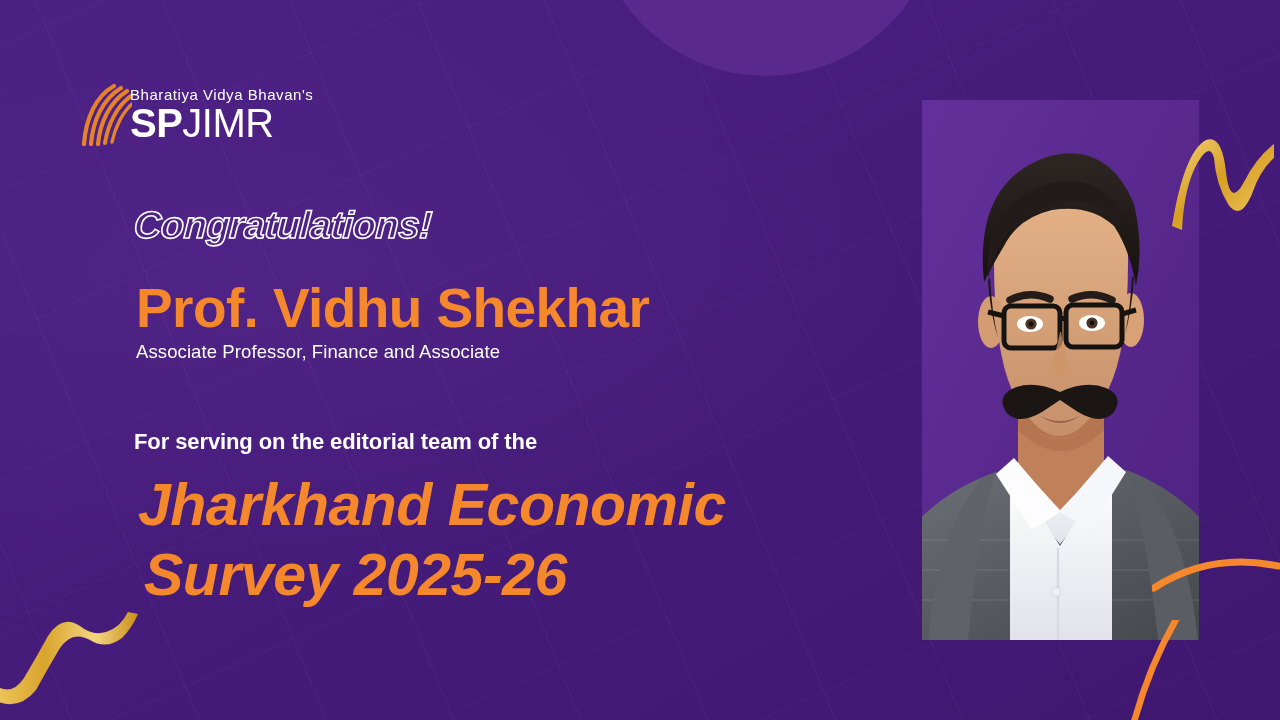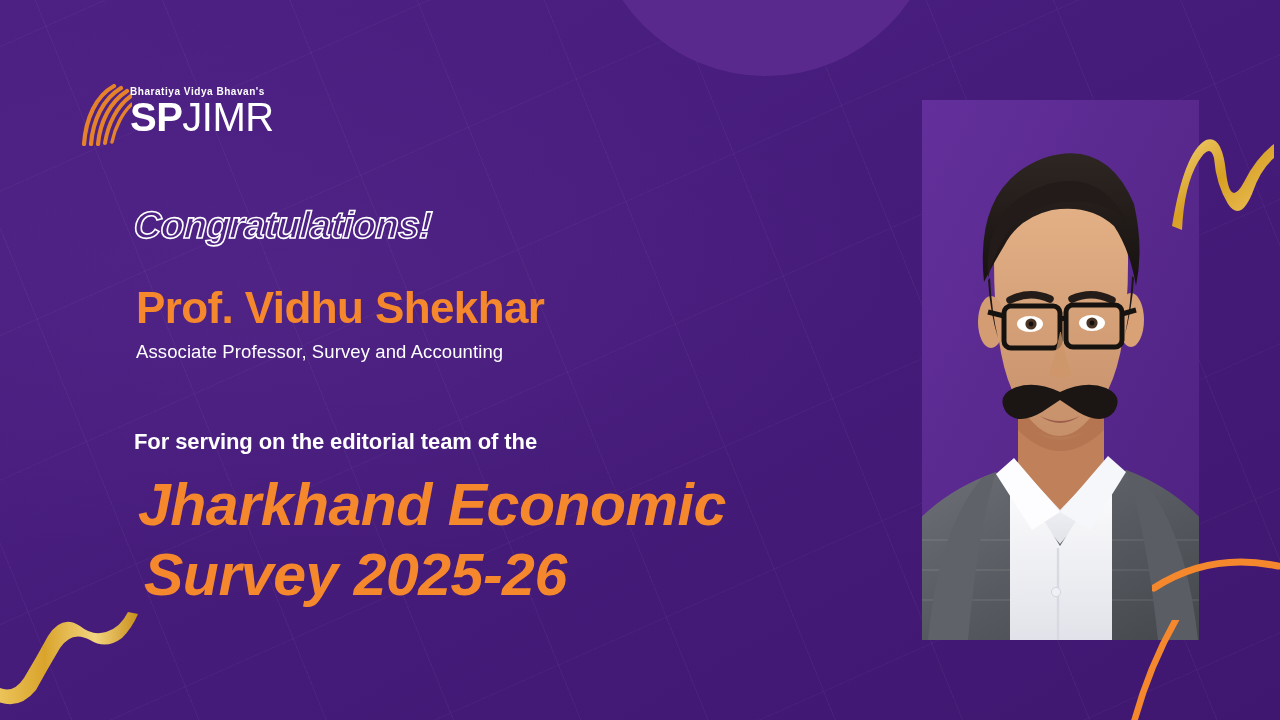--- a/index.html
+++ b/index.html
@@ -36,21 +36,21 @@
     border-radius:50%;
     background:#5b2a8f;
     opacity:.96;
   }
 
   
   .logo { position:absolute; left:80px; top:84px; width:210px; height:72px; }
   .logo-swoosh { position:absolute; left:0; top:0; }
   .logo-text { position:absolute; left:50px; top:2px; }
   .logo-sub {
-    font-size:10px; font-weight:bold; color:#ffffff;
+    font-size:15px; font-weight:normal; color:#ffffff;
     letter-spacing:.55px; white-space:nowrap;
   }
   .logo-main {
     margin-top:-1px;
     font-size:40px; line-height:42px; color:#ffffff;
     letter-spacing:-.5px; white-space:nowrap;
   }
   .logo-main .sp { font-weight:bold; }
   .logo-main .jimr { font-weight:300; }
 
@@ -61,21 +61,21 @@
     font-weight:bold; font-style:italic;
     letter-spacing:-.4px;
     color:transparent;
     -webkit-text-stroke:1.6px #ffffff;
     transform:skewX(-3deg);
     white-space:nowrap;
   }
 
   .person-name {
     position:absolute; left:136px; top:284px;
-    font-size:44px; line-height:48px;
+    font-size:55px; line-height:48px;
     font-weight:bold; color:#f5872c;
     letter-spacing:-.6px; white-space:nowrap;
   }
 
   .person-role {
     position:absolute; left:136px; top:340px;
     font-size:18.5px; line-height:24px;
     color:#ffffff; font-weight:400;
     letter-spacing:.1px; white-space:nowrap;
   }
@@ -134,21 +134,21 @@
       </svg>
     </div>
     <div class="logo-text">
       <div class="logo-sub">Bharatiya Vidya Bhavan's</div>
       <div class="logo-main"><span class="sp">SP</span><span class="jimr">JIMR</span></div>
     </div>
   </div>
 
   <div class="congrats">Congratulations!</div>
   <div class="person-name">Prof. Vidhu Shekhar</div>
-  <div class="person-role">Associate Professor, Survey and Accounting</div>
+  <div class="person-role">Associate Professor, Finance and Associate</div>
   <div class="reason">For serving on the editorial team of the</div>
 
   <div class="award">
     <div class="award-line l1">Jharkhand Economic</div>
     <div class="award-line l2">Survey 2025-26</div>
   </div>
 
   <div class="photo-frame">
     <svg width="277" height="540" viewBox="0 0 277 540">
       <defs>

